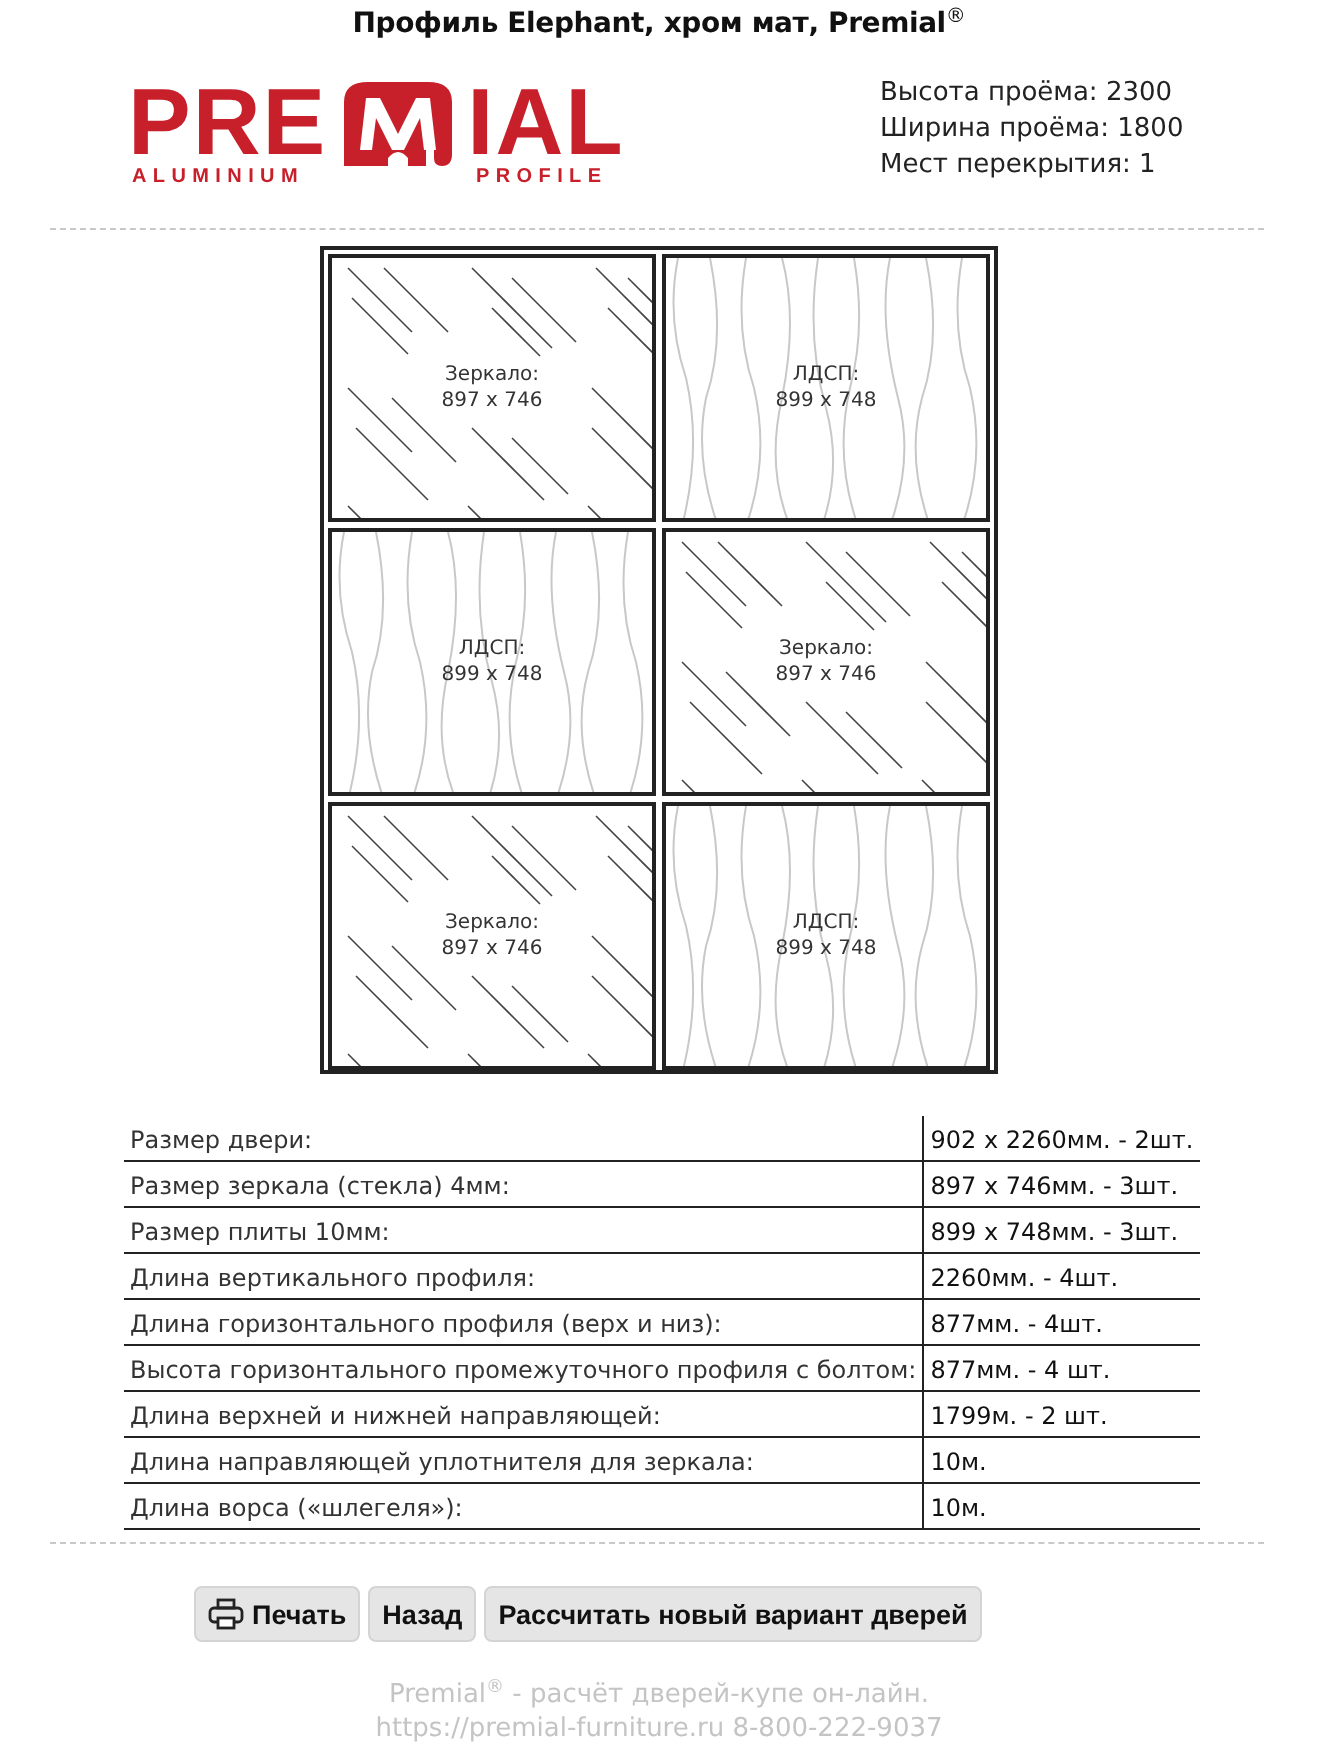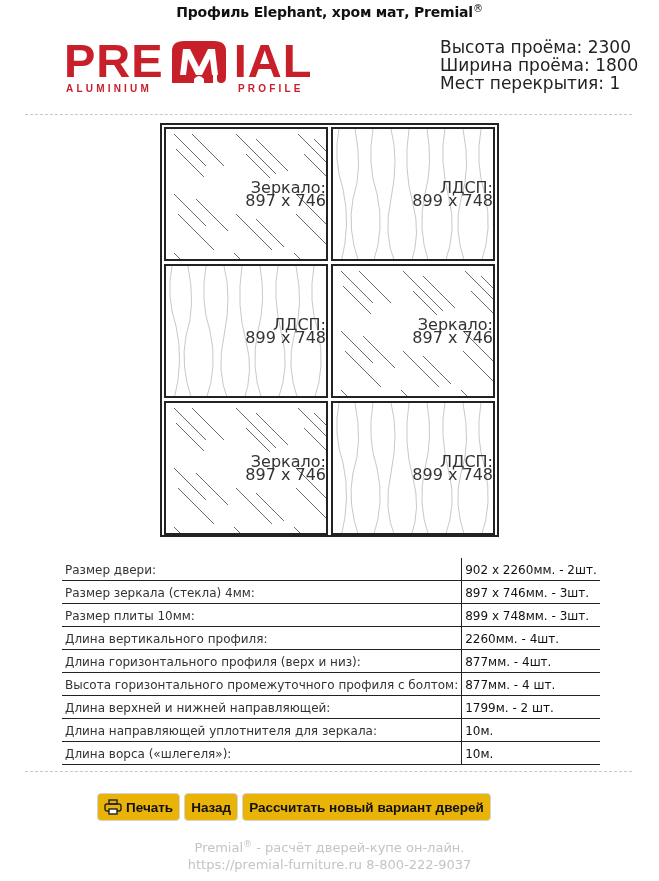--- a/index.html
+++ b/index.html
@@ -23,52 +23,52 @@
     position: absolute; top: 40px; font-family: "Liberation Sans", sans-serif; font-weight: bold;
     font-size: 10px; color: #c8202b; letter-spacing: 3.2px;
   }
   .logo-sub.left { left: 2px; }
   .logo-sub.right { left: 174px; }
   .logo-m {
     display: inline-block; position: relative; width: 66px; height: 52px; vertical-align: top;
     margin: 0 2px;
   }
 
-  .params { position: absolute; left: 440px; top: 38px; font-size: 17px; line-height: 18px; color: #222; }
+  .params { position: absolute; left: 440px; top: 38px; font-size: 13px; line-height: 18px; color: #222; }
   .params div { white-space: nowrap; }
 
   .sep {
     position: absolute; left: 25px; width: 607px; height: 0;
     border-top: 1px dashed #c8c8c8;
   }
 
   .door-frame {
     position: absolute; left: 160px; top: 123px; width: 335px; height: 410px;
     border: 2px solid #222; background: #fff;
   }
   .panel {
     position: absolute; border: 2px solid #222; background: #fff; overflow: hidden;
   }
   .panel svg { position: absolute; left: 0; top: 0; }
   .panel-label {
-    position: absolute; left: 0; width: 100%; text-align: right; font-size: 16px; line-height: 13px;
+    position: absolute; left: 0; width: 100%; text-align: center; font-size: 10px; line-height: 13px;
     color: #333; top: 50%; transform: translateY(-50%);
   }
 
   table.spec {
     position: absolute; left: 62px; top: 558px; width: 536px; border-collapse: collapse;
     font-size: 12px;
   }
   table.spec td { border-bottom: 1px solid #222; padding: 3px 3px 2px 3px; height: 17px; white-space: nowrap; }
   table.spec td.val { border-left: 1px solid #222; font-weight: normal; color: #111; padding-left: 3px; width: 146px; }
   table.spec td.lbl { color: #333; width: 380px; }
 
   .buttons { position: absolute; left: 97px; top: 793px; display: flex; gap: 4px; }
   .btn {
-    border: 1px solid #d4d4d4; border-radius: 4px; background: #eab308; height: 28px;
+    border: 1px solid #d4d4d4; border-radius: 4px; background: #e5e5e5; height: 28px;
     padding: 0 6px; display: flex; align-items: center; font-weight: bold; font-size: 13.5px;
     color: #111; box-sizing: border-box; white-space: nowrap;
   }
   .btn .ico { display: inline-block; width: 18px; height: 16px; margin-right: 4px; }
 
   .footer {
     position: absolute; left: 0; top: 836px; width: 659px; text-align: center; color: #c4c4c4;
     font-size: 13px; line-height: 17px;
   }
   .footer sup { font-size: 9px; vertical-align: 5px; }

